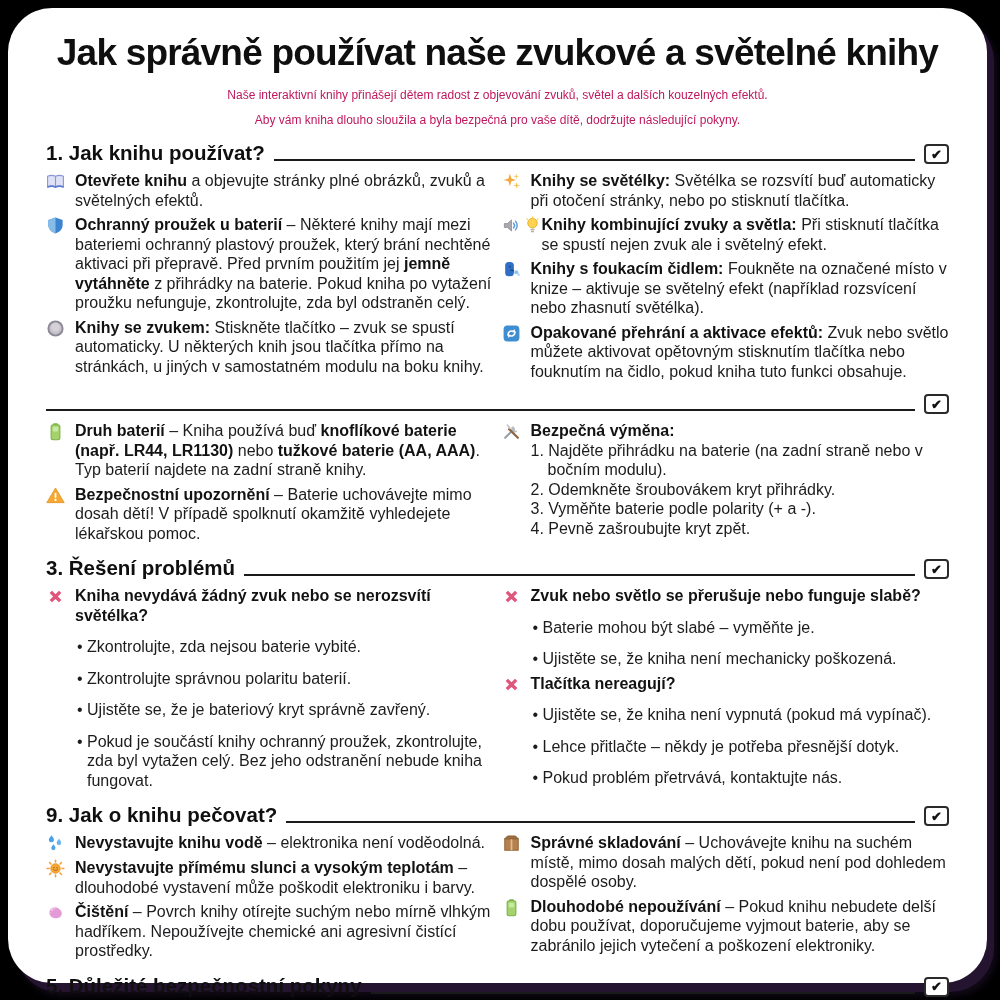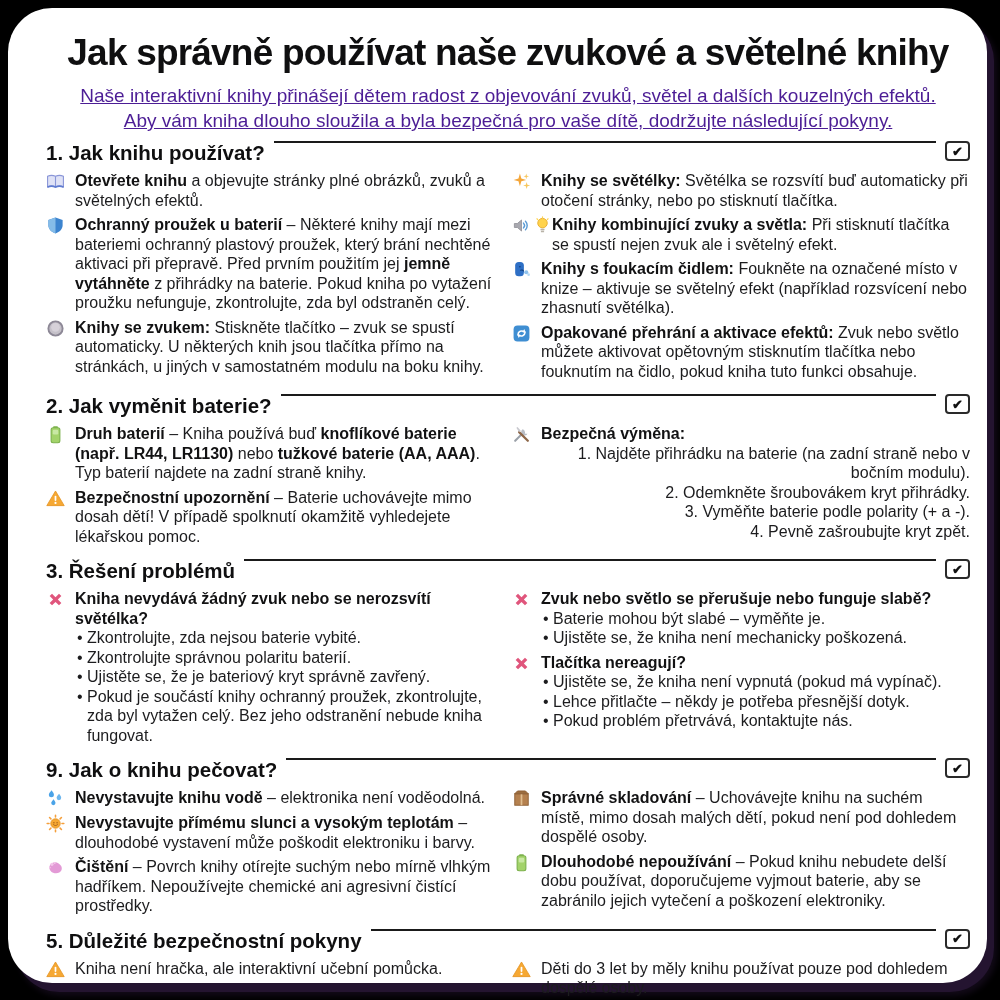--- a/index.html
+++ b/index.html
@@ -4,48 +4,48 @@
 <style>
   html,body{margin:0;padding:0;}
   body{
     width:1000px;height:1000px;background:#000;overflow:hidden;
     font-family:"Liberation Sans",sans-serif;position:relative;
   }
   .page{
     position:absolute;top:8px;left:8px;right:13px;bottom:17px;
     background:#fff;border-radius:44px;
     box-shadow:7px 9px 0 #241430, 10px 13px 6px #120a18;
-    padding:16px 17px 10px 38px;box-sizing:border-box;color:#1c1c1e;
+    padding:16px 38px 10px 38px;box-sizing:border-box;color:#1c1c1e;
   }
   h1.title{
     margin:8px 0 9px 0;text-align:center;font-size:37px;font-weight:bold;
     letter-spacing:-0.8px;color:#0f0f10;
   }
   .intro{
-    margin:0 0 4px 0;text-align:center;font-size:19px;line-height:25px;color:#4c1d95;text-decoration:underline;
+    margin:0 0 4px 0;text-align:center;font-size:12px;line-height:25px;color:#be185d;
   }
   .sec{margin-top:8px;}
-  .sec-head{display:flex;align-items:flex-start;gap:9px;margin-bottom:6px;}
+  .sec-head{display:flex;align-items:flex-end;gap:9px;margin-bottom:6px;}
   .sec-title{margin:0;font-size:20.5px;font-weight:bold;white-space:nowrap;color:#0f0f10;}
   .rule{flex:1;border-bottom:2px solid #1a1a1a;margin-bottom:4px;}
   .checkbox{
     width:21px;height:16px;border:2px solid #2a2a2a;border-radius:4px;
     display:flex;align-items:center;justify-content:center;
     font-size:13px;font-weight:bold;color:#111;margin-bottom:1px;background:#fff;
   }
   .cols{display:grid;grid-template-columns:1fr 1fr;column-gap:22px;gap:8px;}
   .item{display:flex;margin-bottom:5px;}
   .icons{flex:0 0 auto;min-width:29px;display:flex;gap:2px;padding-top:1px;}
   .icons svg{width:19px;height:19px;display:block;}
   .txt{flex:1;font-size:16px;line-height:19.5px;color:#1c1c1e;}
   .txt p{margin:0;}
   .txt b{font-weight:bold;color:#121213;}
-  .bullet{padding-left:12px;text-indent:-10px;}
+  .bullet{padding-left:12px;text-indent:-10px;margin-top:12px;}
   .bullet::before{content:"\2022\00a0";}
-  .numline{padding-left:17px;text-indent:-17px;text-align:right;}
+  .numline{padding-left:17px;text-indent:-17px;}
 </style>
 </head>
 <body>
 
 <div class="page">
   <header>
     <h1 class="title">Jak správně používat naše zvukové a světelné knihy</h1>
     <p class="intro">
       <span>Naše interaktivní knihy přinášejí dětem radost z objevování zvuků, světel a dalších kouzelných efektů.</span><br>
       <span>Aby vám kniha dlouho sloužila a byla bezpečná pro vaše dítě, dodržujte následující pokyny.</span>
@@ -167,21 +167,20 @@
               </span>
               <div class="txt">
                 <p><b>Opakované přehrání a aktivace efektů:</b><span> Zvuk nebo světlo můžete aktivovat opětovným stisknutím tlačítka nebo fouknutím na čidlo, pokud kniha tuto funkci obsahuje.</span></p>
               </div>
             </div>
           </div>
         </div>
       </section>
       <section class="sec">
         <div class="sec-head">
-          <h2 class="sec-title">2. Jak vyměnit baterie?</h2>
           <div class="rule"></div>
           <span class="checkbox">✔</span>
         </div>
         <div class="cols">
           <div class="col">
             <div class="item">
               <span class="icons">
                 <span>
                   <svg viewBox="0 0 24 24">
                     <rect x="9" y="1.5" width="6" height="3" rx="1" fill="#7cb14c"></rect>

